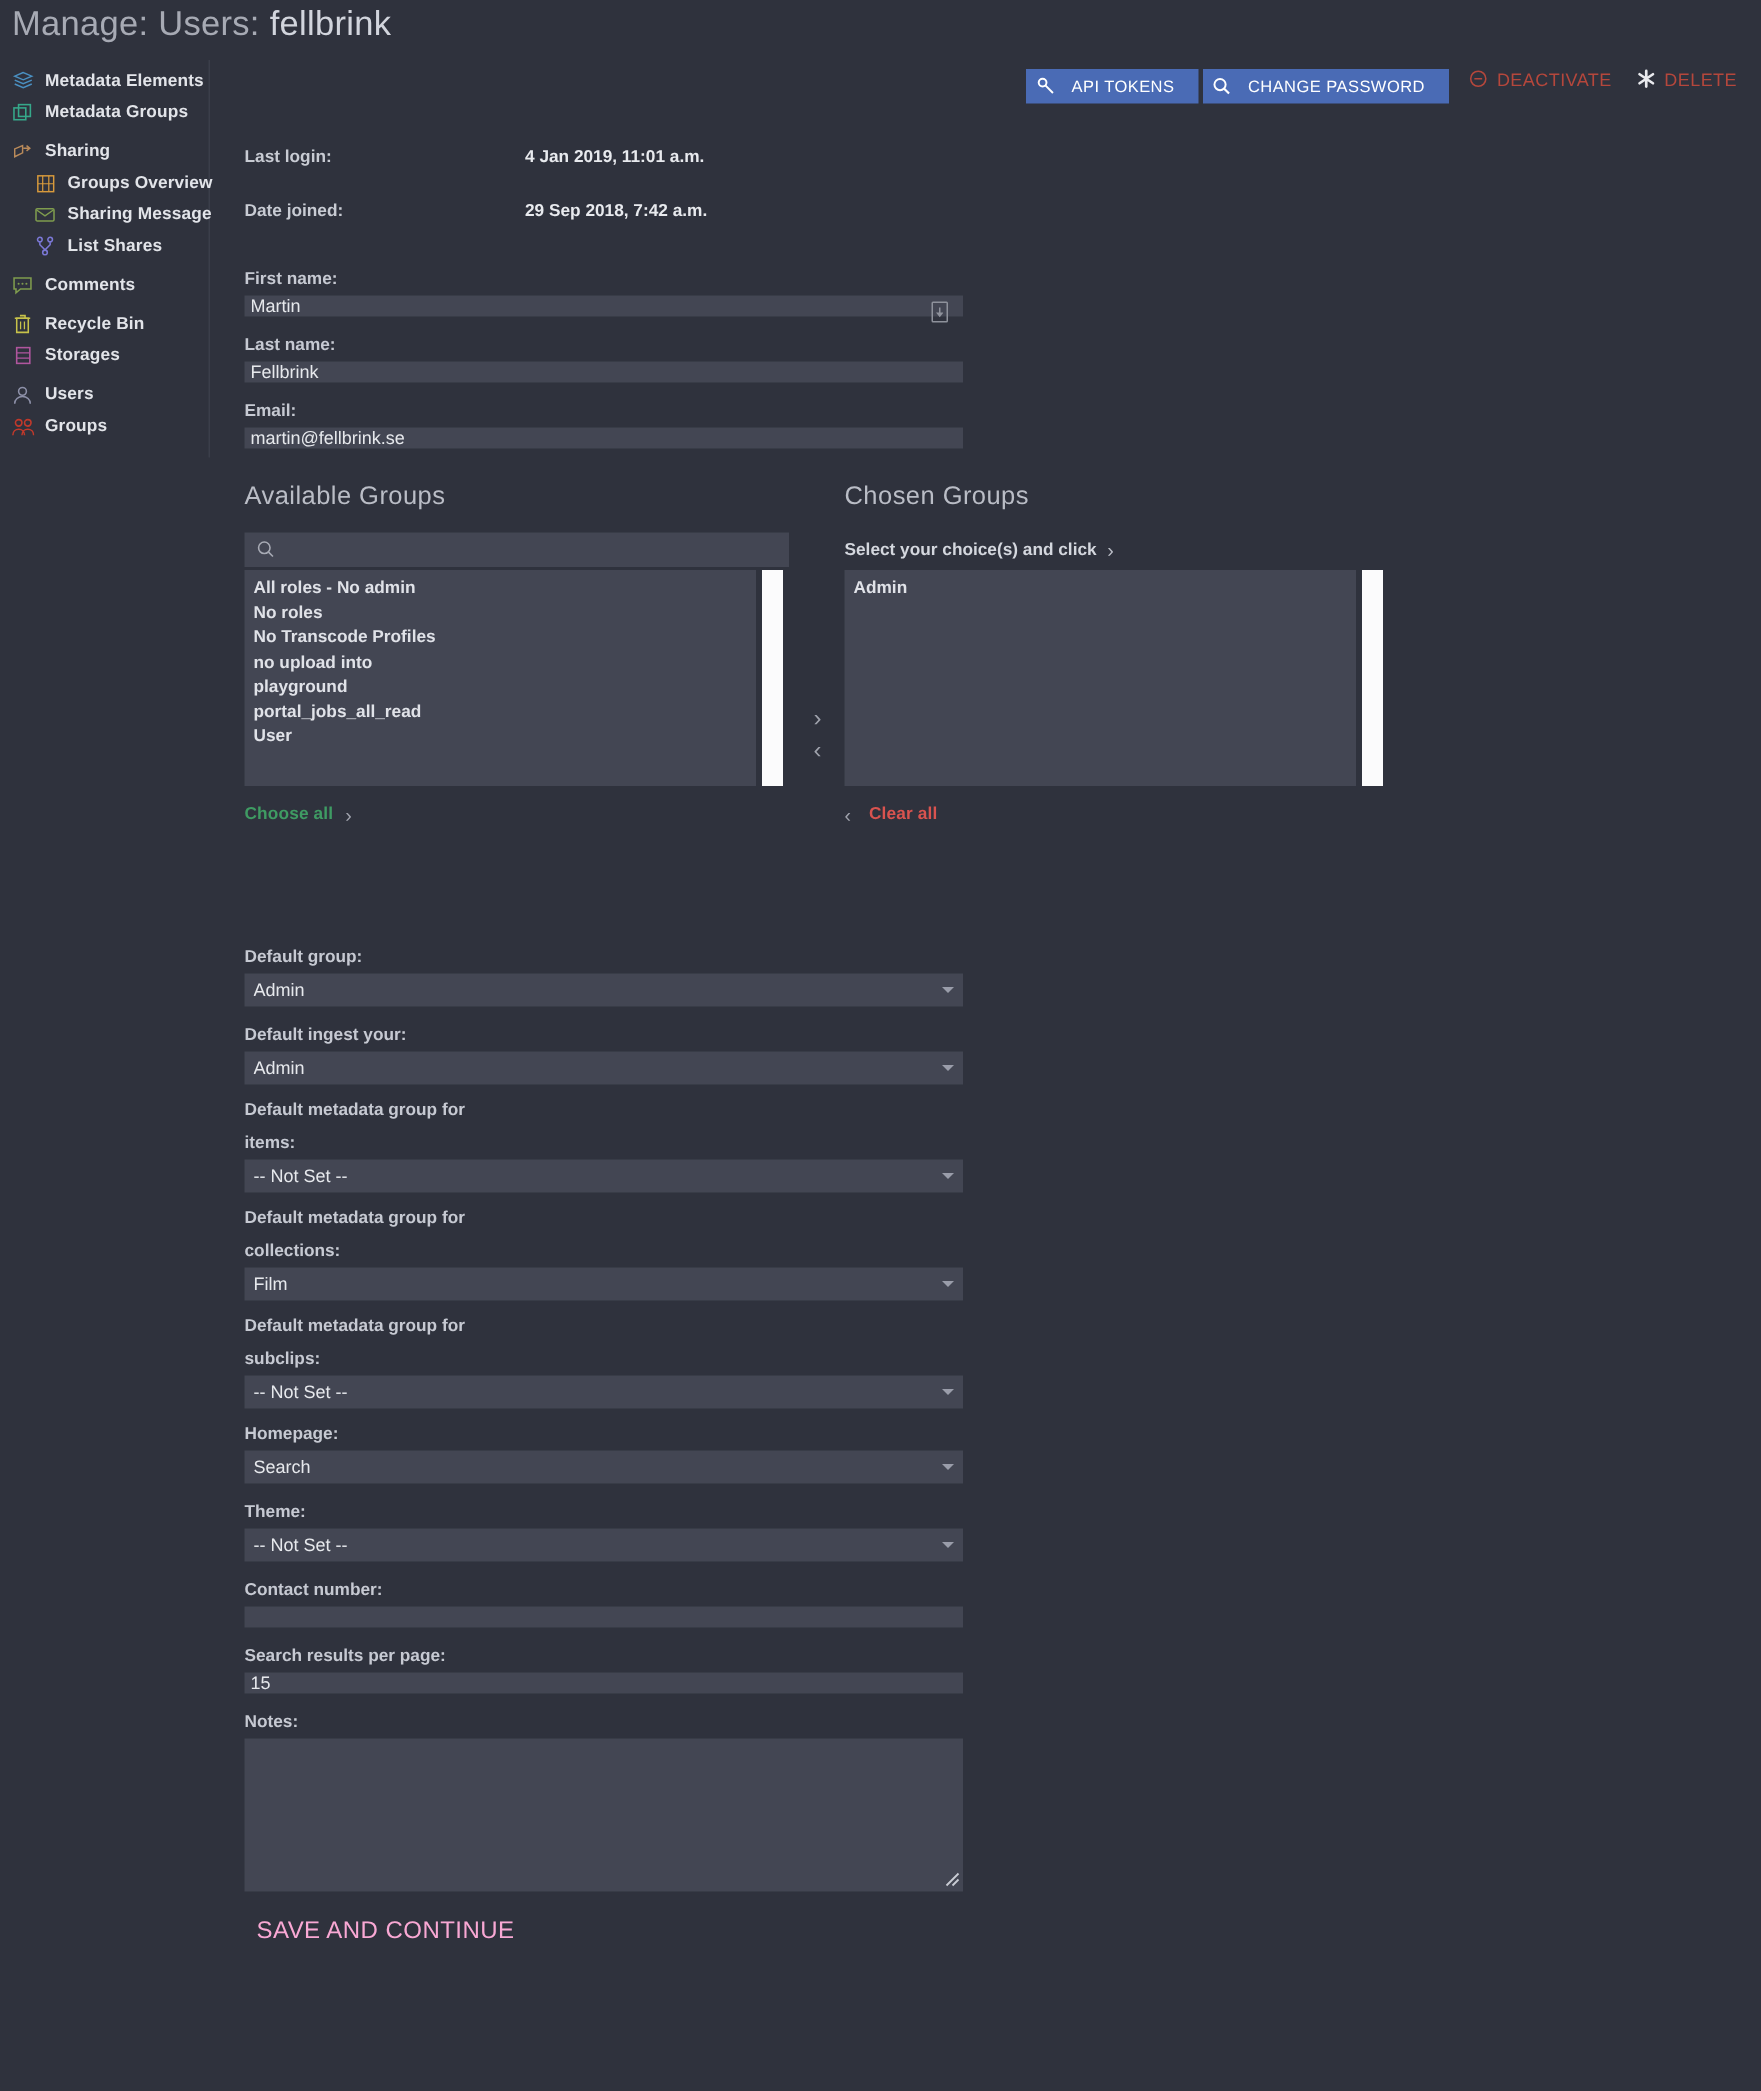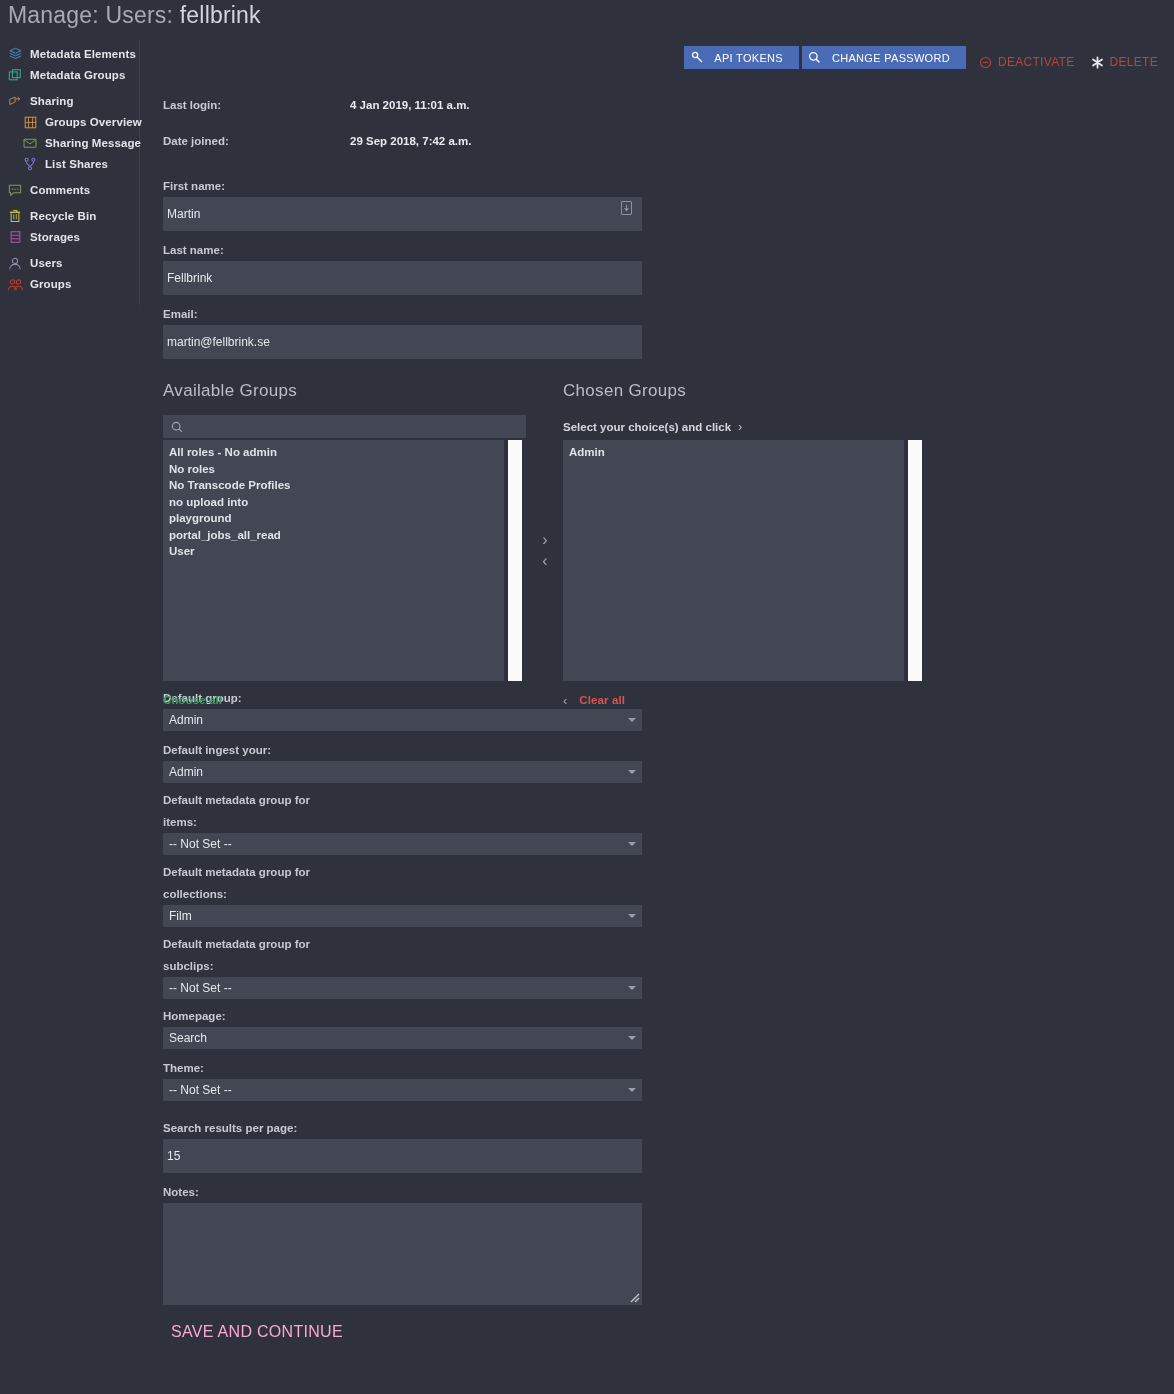--- a/index.html
+++ b/index.html
@@ -56,41 +56,41 @@
   }
   .btn-primary .bi {
     width: 26px; display: flex; align-items: center; justify-content: center;
     font-size: 12px; color: #fff;
   }
   .btn-primary .bl {
     font-size: 11px; font-weight: normal; letter-spacing: .3px;
     padding: 0 16px 0 4px; white-space: nowrap;
   }
   .btn-danger {
-    display: flex; align-items: flex-end; height: 23px;
+    display: flex; align-items: flex-start; height: 23px;
     background: transparent; border: none; cursor: pointer;
     color: #c0392b; padding: 0 6px; margin-left: 4px;
   }
   .btn-danger .bi { margin-right: 6px; display: flex; align-items: center; }
   .btn-danger .bl { font-size: 12px; letter-spacing: .3px; white-space: nowrap; color: #b5473c; }
 
   
   .main { position: absolute; left: 163px; top: 95px; width: 1000px; }
 
   .meta-row { display: flex; height: 36px; align-items: flex-start; }
   .meta-label { width: 187px; font-size: 11.5px; font-weight: bold; color: #c8cbd3; padding-top: 4px; }
   .meta-value { font-size: 11.5px; font-weight: bold; color: #e8eaee; padding-top: 4px; }
 
   .field { margin-bottom: 0; }
   .flabel {
     font-size: 11.5px; font-weight: bold; color: #c6c9d2;
     display: block; line-height: 22px;
   }
   .finput {
-    width: 479px; height: 34px;
+    width: 479px; height: 14px;
     background: #43465381; background-color: #434653;
     border: none; outline: none;
     color: #e6e8ec; font-size: 12px;
     font-family: "Liberation Sans", sans-serif;
     padding: 0 4px; display: block;
     position: relative;
   }
   .finput-wrap { position: relative; width: 479px; }
   .autofill-ico {
     position: absolute; right: 10px; top: 4px;
@@ -145,21 +145,21 @@
     font-family: "Liberation Sans", sans-serif;
   }
   .hint {
     font-size: 11.5px; font-weight: bold; color: #d4d7de;
     display: flex; align-items: center; height: 23px;
   }
   .hint .chev { margin-left: 7px; color: #b9bcc5; font-size: 13px; font-weight: 300; }
 
   .listbox {
     position: relative;
-    width: 363px; height: 241px;
+    width: 363px; height: 144px;
     background: #434653; margin-top: 2px;
     overflow: hidden;
   }
   .listbox .items { padding: 4px 0 0 4px; }
   .listbox .opt {
     font-size: 11.5px; font-weight: bold; color: #e0e2e8;
     line-height: 16.5px; white-space: nowrap; cursor: pointer;
     padding-left: 2px;
   }
   .lb-scroll {
@@ -561,20 +561,24 @@
       <label class="flabel">Theme:</label>
       <div class="select-wrap">
         <input class="fselect" readonly="" value="-- Not Set --" style="">
         <span class="select-arrow"></span>
       </div>
     </div>
 
     <div class="spacer-8"></div>
 
     
+    <div class="field">
+      <label class="flabel">Contact number:</label>
+      <input class="finput" type="text" value="" style="">
+    </div>
 
     <div class="spacer-8"></div>
 
     
     <div class="field">
       <label class="flabel">Search results per page:</label>
       <input class="finput" type="text" value="15" style="">
     </div>
 
     <div class="spacer-8"></div>

